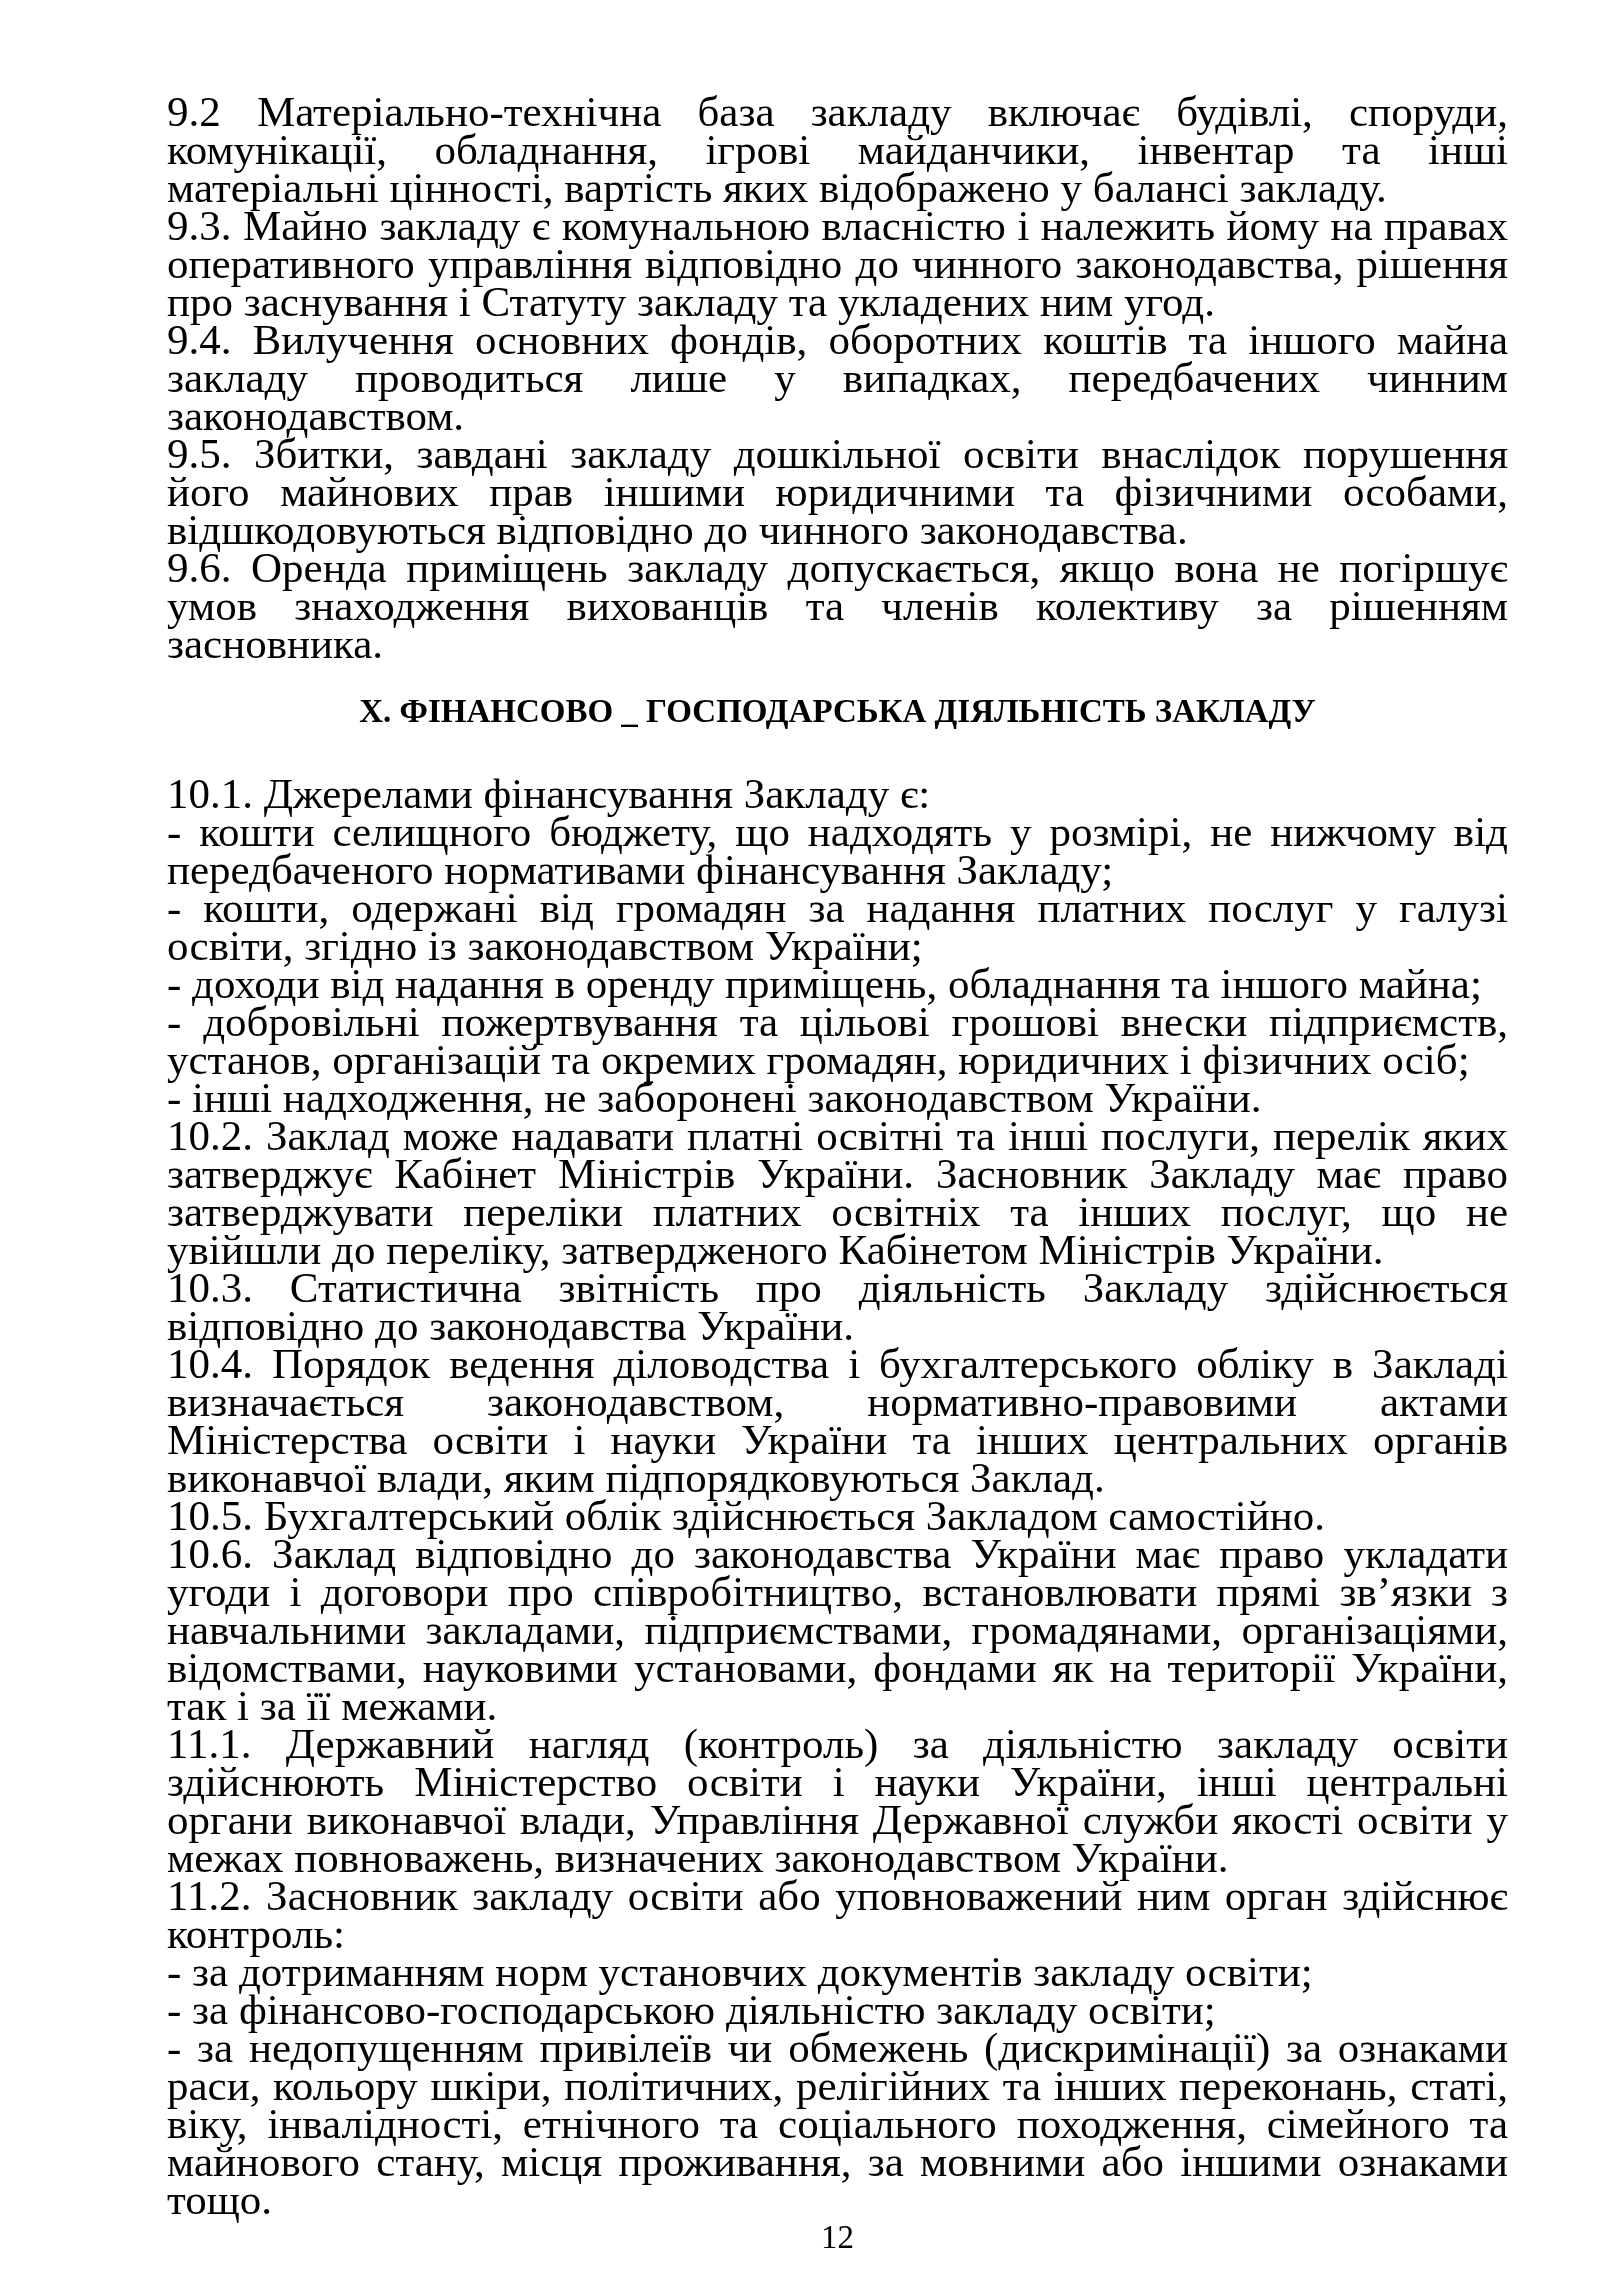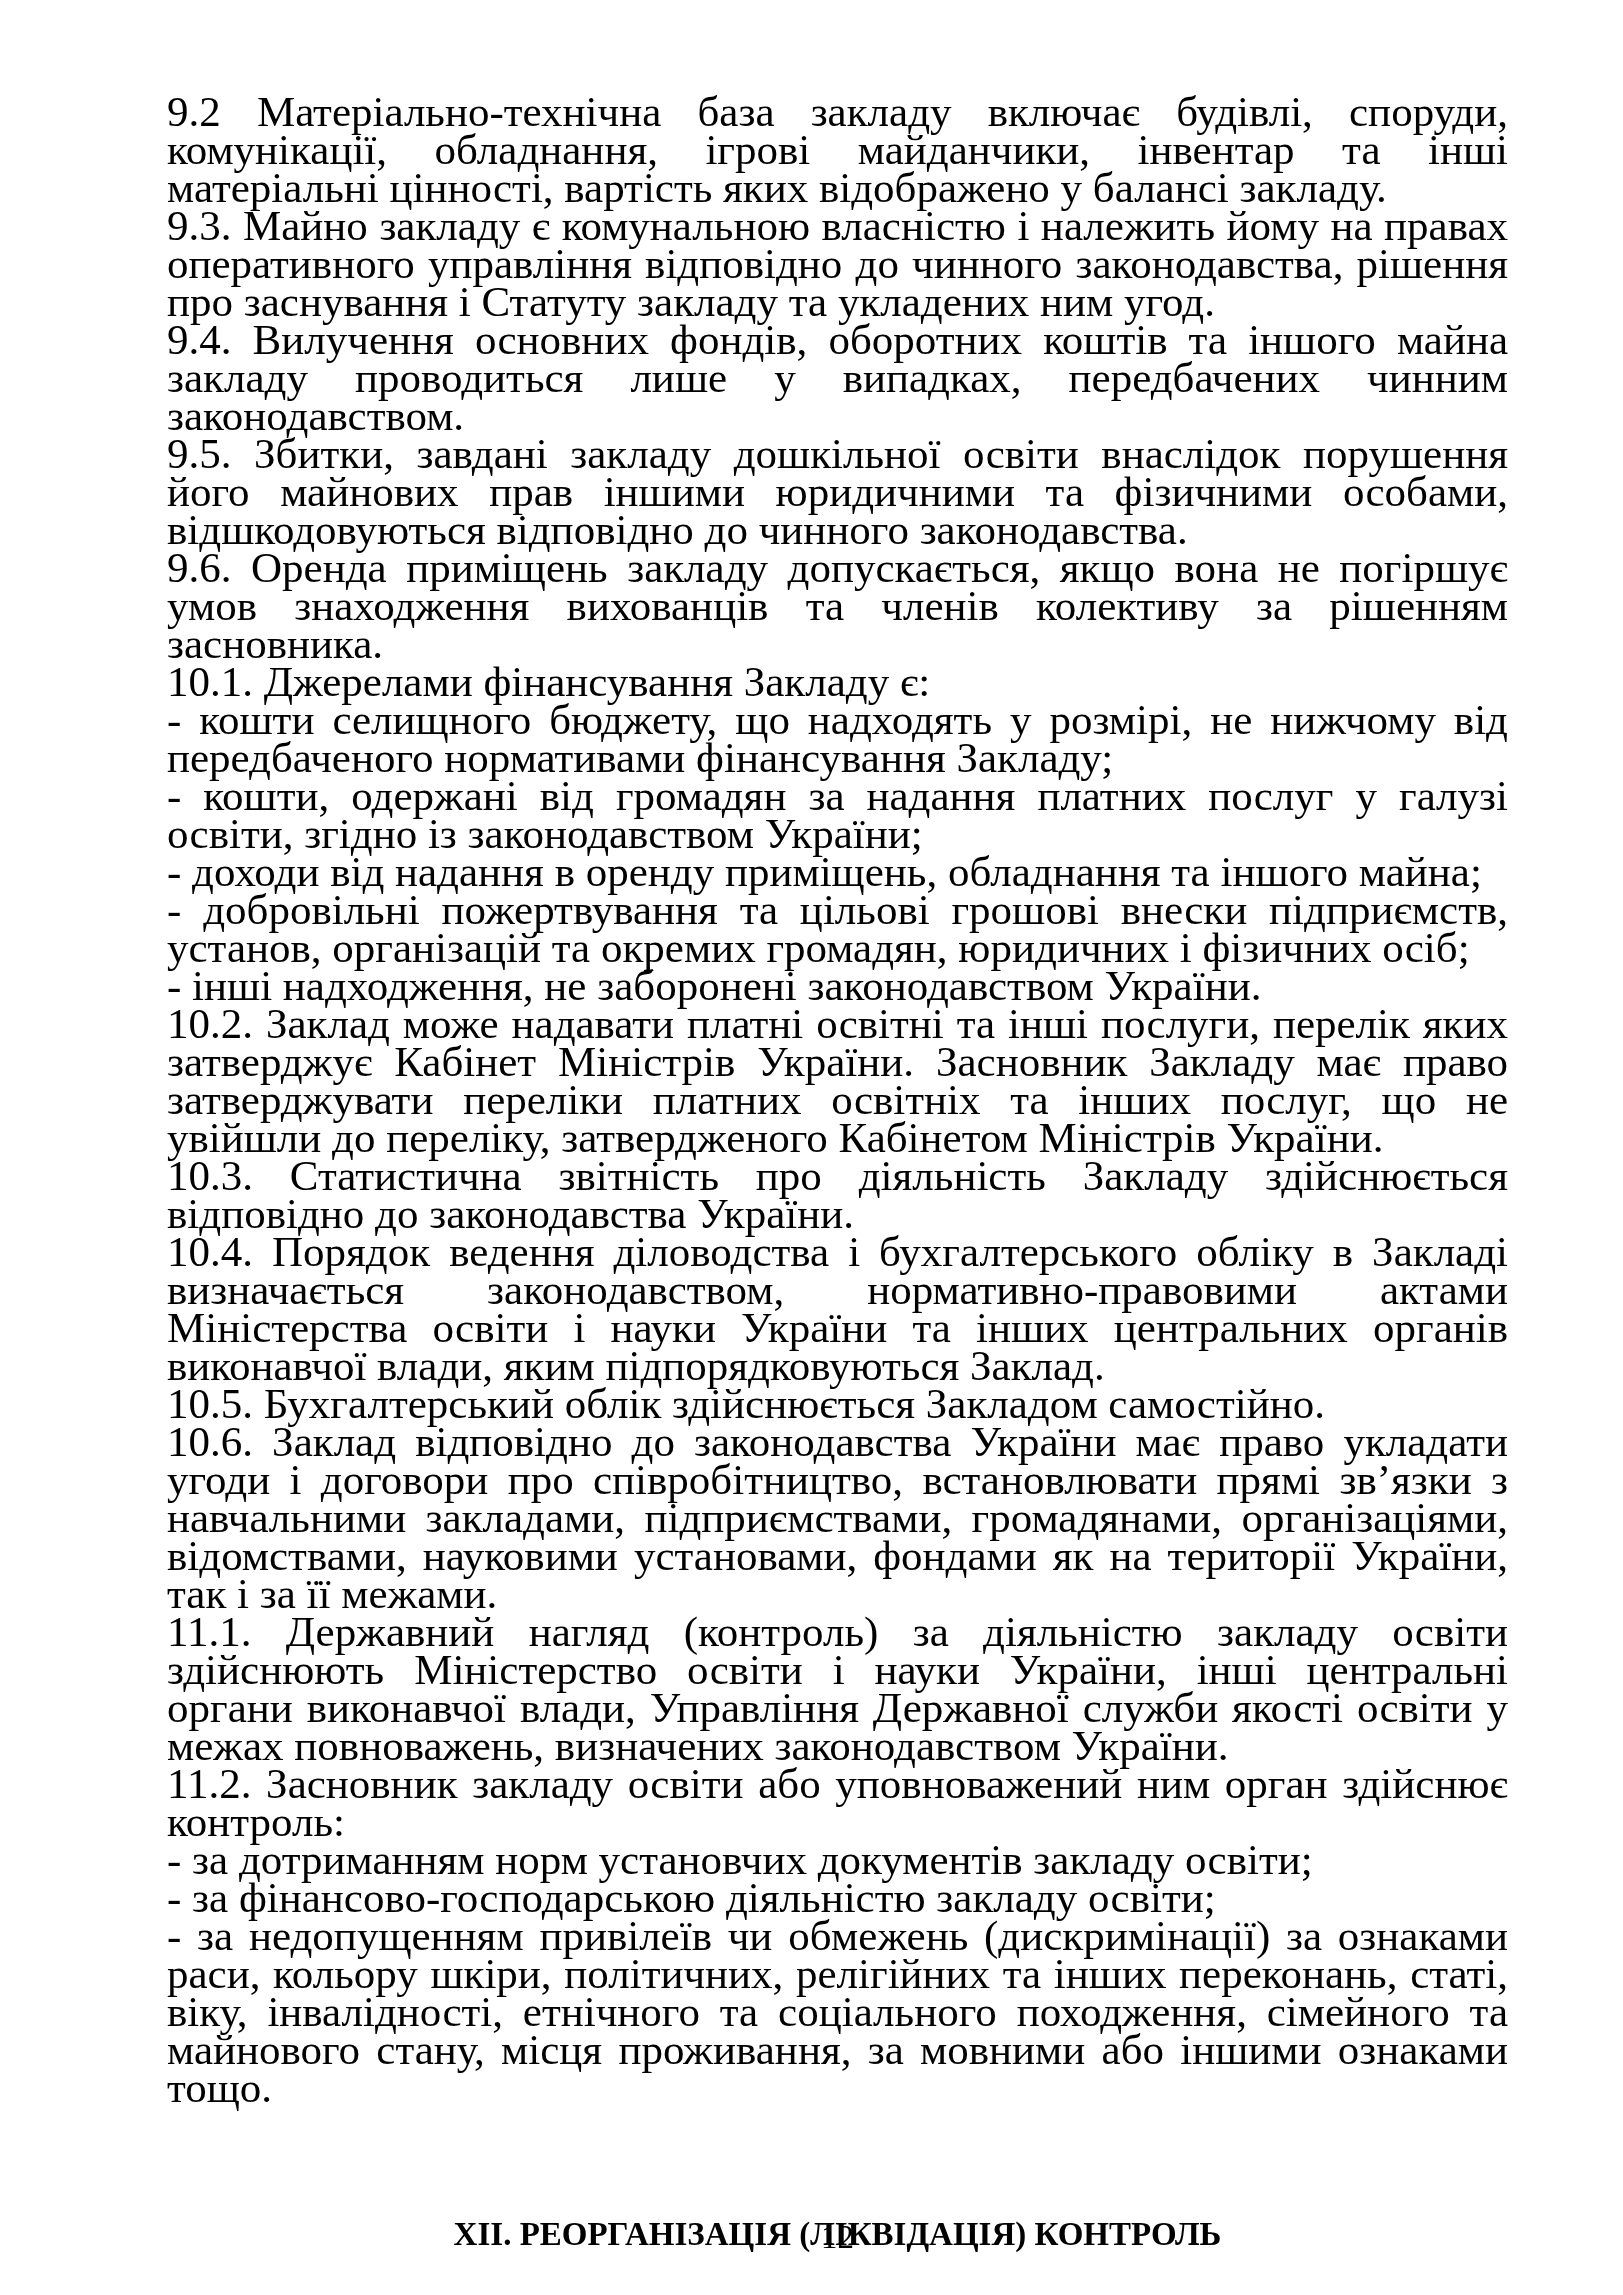--- a/index.html
+++ b/index.html
@@ -53,20 +53,21 @@
 
 <div class="page">
   <div class="content">
 
     <p class="para">9.2 Матеріально-технічна база закладу включає будівлі, споруди, комунікації, обладнання, ігрові майданчики, інвентар та інші матеріальні цінності, вартість яких відображено у балансі закладу.</p>
     <p class="para">9.3. Майно закладу є комунальною власністю і належить йому на правах оперативного управління відповідно до чинного законодавства, рішення про заснування і Статуту закладу та укладених ним угод.</p>
     <p class="para">9.4. Вилучення основних фондів, оборотних коштів та іншого майна закладу проводиться лише у випадках, передбачених чинним законодавством.</p>
     <p class="para">9.5. Збитки, завдані закладу дошкільної освіти внаслідок порушення його майнових прав іншими юридичними та фізичними особами, відшкодовуються відповідно до чинного законодавства.</p>
     <p class="para">9.6. Оренда приміщень закладу допускається, якщо вона не погіршує умов знаходження вихованців та членів колективу за рішенням засновника.</p>
 
+    <h2 class="heading heading-10">X. ФІНАНСОВО _ ГОСПОДАРСЬКА ДІЯЛЬНІСТЬ ЗАКЛАДУ</h2>
 
     <p class="para">10.1. Джерелами фінансування Закладу є:</p>
     <p class="para">- кошти селищного бюджету, що надходять у розмірі, не нижчому від передбаченого нормативами фінансування Закладу;</p>
     <p class="para">- кошти, одержані від громадян за надання платних послуг у галузі освіти, згідно із законодавством України;</p>
     <p class="para">- доходи від надання в оренду приміщень, обладнання та іншого майна;</p>
     <p class="para">- добровільні пожертвування та цільові грошові внески підприємств, установ, організацій та окремих громадян, юридичних і фізичних осіб;</p>
     <p class="para">- інші надходження, не заборонені законодавством України.</p>
     <p class="para">10.2. Заклад може надавати платні освітні та інші послуги, перелік яких затверджує Кабінет Міністрів України. Засновник Закладу має право затверджувати переліки платних освітніх та інших послуг, що не увійшли до переліку, затвердженого Кабінетом Міністрів України.</p>
     <p class="para">10.3. Статистична звітність про діяльність Закладу здійснюється відповідно до законодавства України.</p>
     <p class="para">10.4. Порядок ведення діловодства і бухгалтерського обліку в Закладі визначається законодавством, нормативно-правовими актами Міністерства освіти і науки України та інших центральних органів виконавчої влади, яким підпорядковуються Заклад.</p>

